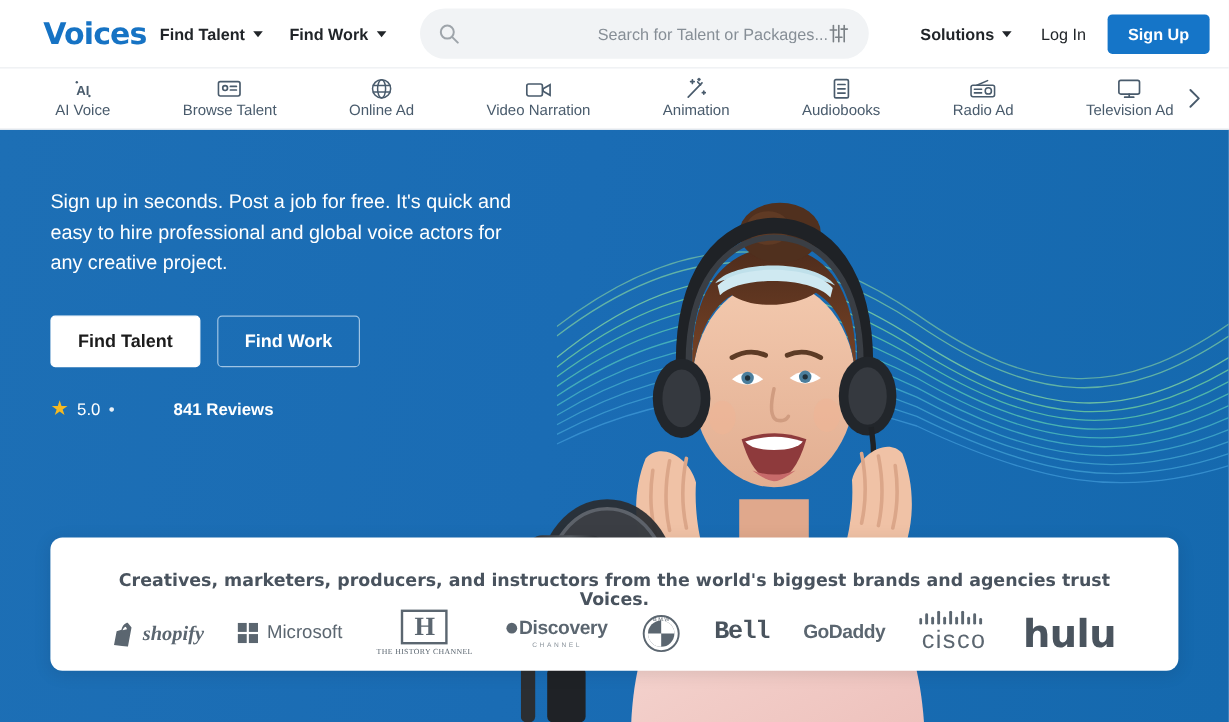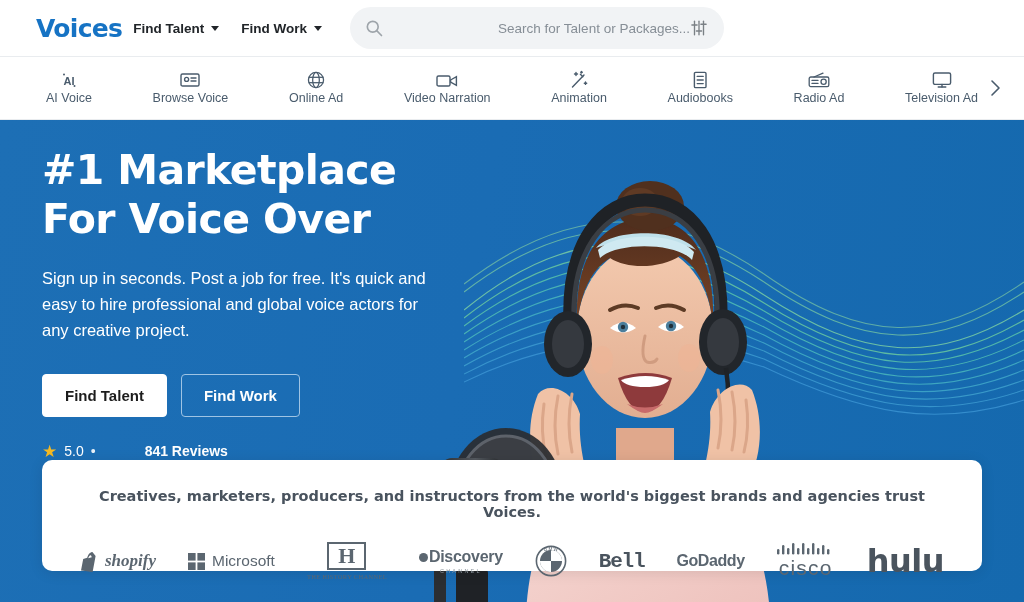--- a/index.html
+++ b/index.html
@@ -97,21 +97,21 @@
     border: none;
     border-radius: 4px;
     padding: 9px 17px;
     cursor: pointer;
     font-family: "Liberation Sans", sans-serif;
     white-space: nowrap;
   }
 
   
   .catnav {
-    height: 64px;
+    height: 52px;
     background: #fff;
     border-top: 1px solid #e9ecef;
     border-bottom: 1px solid #e9ecef;
     display: flex;
     align-items: center;
     padding: 0 8px 0 46px;
     position: relative;
     z-index: 19;
   }
   .cat {
@@ -230,25 +230,23 @@
   .trust-text {
     text-align: center;
     font-size: 14.5px;
     font-weight: bold;
     color: #49535e;
     font-family: "DejaVu Sans", sans-serif;
   }
   .logo-row {
     display: flex;
     align-items: center;
-    justify-content: center;
-    margin-top: 22px;
+    justify-content: space-between;
     padding: 0 26px;
     color: #5b6670;
-    gap: 32px;
   }
   .brand { flex: 0 0 auto; display: flex; align-items: center; justify-content: center; }
 
   .page-bottom {
     position: absolute;
     left: 0; right: 0; top: 586px; bottom: 0;
     background: linear-gradient(#f6f7f8, #eceef0);
     z-index: 1;
   }
 </style>
@@ -276,20 +274,28 @@
     <svg class="filter-icon" viewBox="0 0 24 24" fill="none" stroke="#495057" stroke-width="1.8">
       <line x1="6" y1="3" x2="6" y2="21" stroke-linecap="round"></line>
       <line x1="12" y1="3" x2="12" y2="21" stroke-linecap="round"></line>
       <line x1="18" y1="3" x2="18" y2="21" stroke-linecap="round"></line>
       <line x1="2.5" y1="8" x2="9.5" y2="8" stroke-linecap="round"></line>
       <line x1="8.5" y1="16" x2="15.5" y2="16" stroke-linecap="round"></line>
       <line x1="14.5" y1="7" x2="21.5" y2="7" stroke-linecap="round"></line>
     </svg>
   </div>
 
+  <div class="header-right">
+    <div class="solutions">
+      <span>Solutions</span>
+      <span class="caret"></span>
+    </div>
+    <div class="login">Log In</div>
+    <button class="signup">Sign Up</button>
+  </div>
 </div>
 
 <div class="catnav">
 
   <div class="cat">
     <span class="cat-icon">
       <svg width="20" height="18" viewBox="0 0 20 18">
         <text x="10" y="14" font-size="11" font-weight="bold" text-anchor="middle" fill="#495b6c" font-family="Liberation Sans, sans-serif">AI</text>
         <circle cx="5" cy="3.5" r="1" fill="#495b6c"></circle>
         <circle cx="15.5" cy="15" r="1" fill="#495b6c"></circle>
@@ -301,21 +307,21 @@
 
   <div class="cat">
     <span class="cat-icon">
       <svg width="20" height="16" viewBox="0 0 20 16" fill="none" stroke="#495b6c" stroke-width="1.4">
         <rect x="1" y="2" width="18" height="12" rx="1.6"></rect>
         <circle cx="6.6" cy="7.4" r="2"></circle>
         <line x1="11" y1="6" x2="16" y2="6" stroke-linecap="round"></line>
         <line x1="11" y1="9" x2="16" y2="9" stroke-linecap="round"></line>
       </svg>
     </span>
-    <span class="cat-label">Browse Voice</span>
+    <span class="cat-label">Browse Talent</span>
   </div>
   <div class="cat-spacer"></div>
 
   <div class="cat">
     <span class="cat-icon">
       <svg width="18" height="18" viewBox="0 0 20 20" fill="none" stroke="#495b6c" stroke-width="1.4">
         <circle cx="10" cy="10" r="8.4"></circle>
         <ellipse cx="10" cy="10" rx="3.7" ry="8.4"></ellipse>
         <line x1="1.8" y1="7" x2="18.2" y2="7"></line>
         <line x1="1.8" y1="13" x2="18.2" y2="13"></line>
@@ -495,21 +501,20 @@
     <ellipse cx="72" cy="370" rx="50" ry="62" fill="#3d4046" opacity=".9"></ellipse>
     <ellipse cx="72" cy="370" rx="50" ry="62" fill="none" stroke="#5d626a" stroke-width="3"></ellipse>
     <rect x="6" y="330" width="64" height="80" rx="12" fill="url(#metal)"></rect>
     <rect x="14" y="406" width="48" height="34" rx="6" fill="#26292d"></rect>
     <rect x="22" y="440" width="32" height="46" rx="5" fill="#1f2226"></rect>
     <path d="M10,392 C-8,380 -12,350 2,336" stroke="#1f2226" stroke-width="7" fill="none"></path>
     <rect x="0" y="420" width="12" height="66" rx="5" fill="#2b2e32"></rect>
   </svg>
 
   <div class="hero-content">
-    <div class="hero-title">#1 Marketplace For Voice Over</div>
     <div class="hero-sub">Sign up in seconds. Post a job for free. It's quick and easy to hire professional and global voice actors for any creative project.</div>
     <div class="hero-btns">
       <button class="btn-light">Find Talent</button>
       <button class="btn-outline">Find Work</button>
     </div>
     <div class="rating">
       <span class="star">★</span>
       <span class="rating-score">5.0</span>
       <span class="rating-sep">•</span>
       <span class="rating-reviews">841 Reviews</span>

